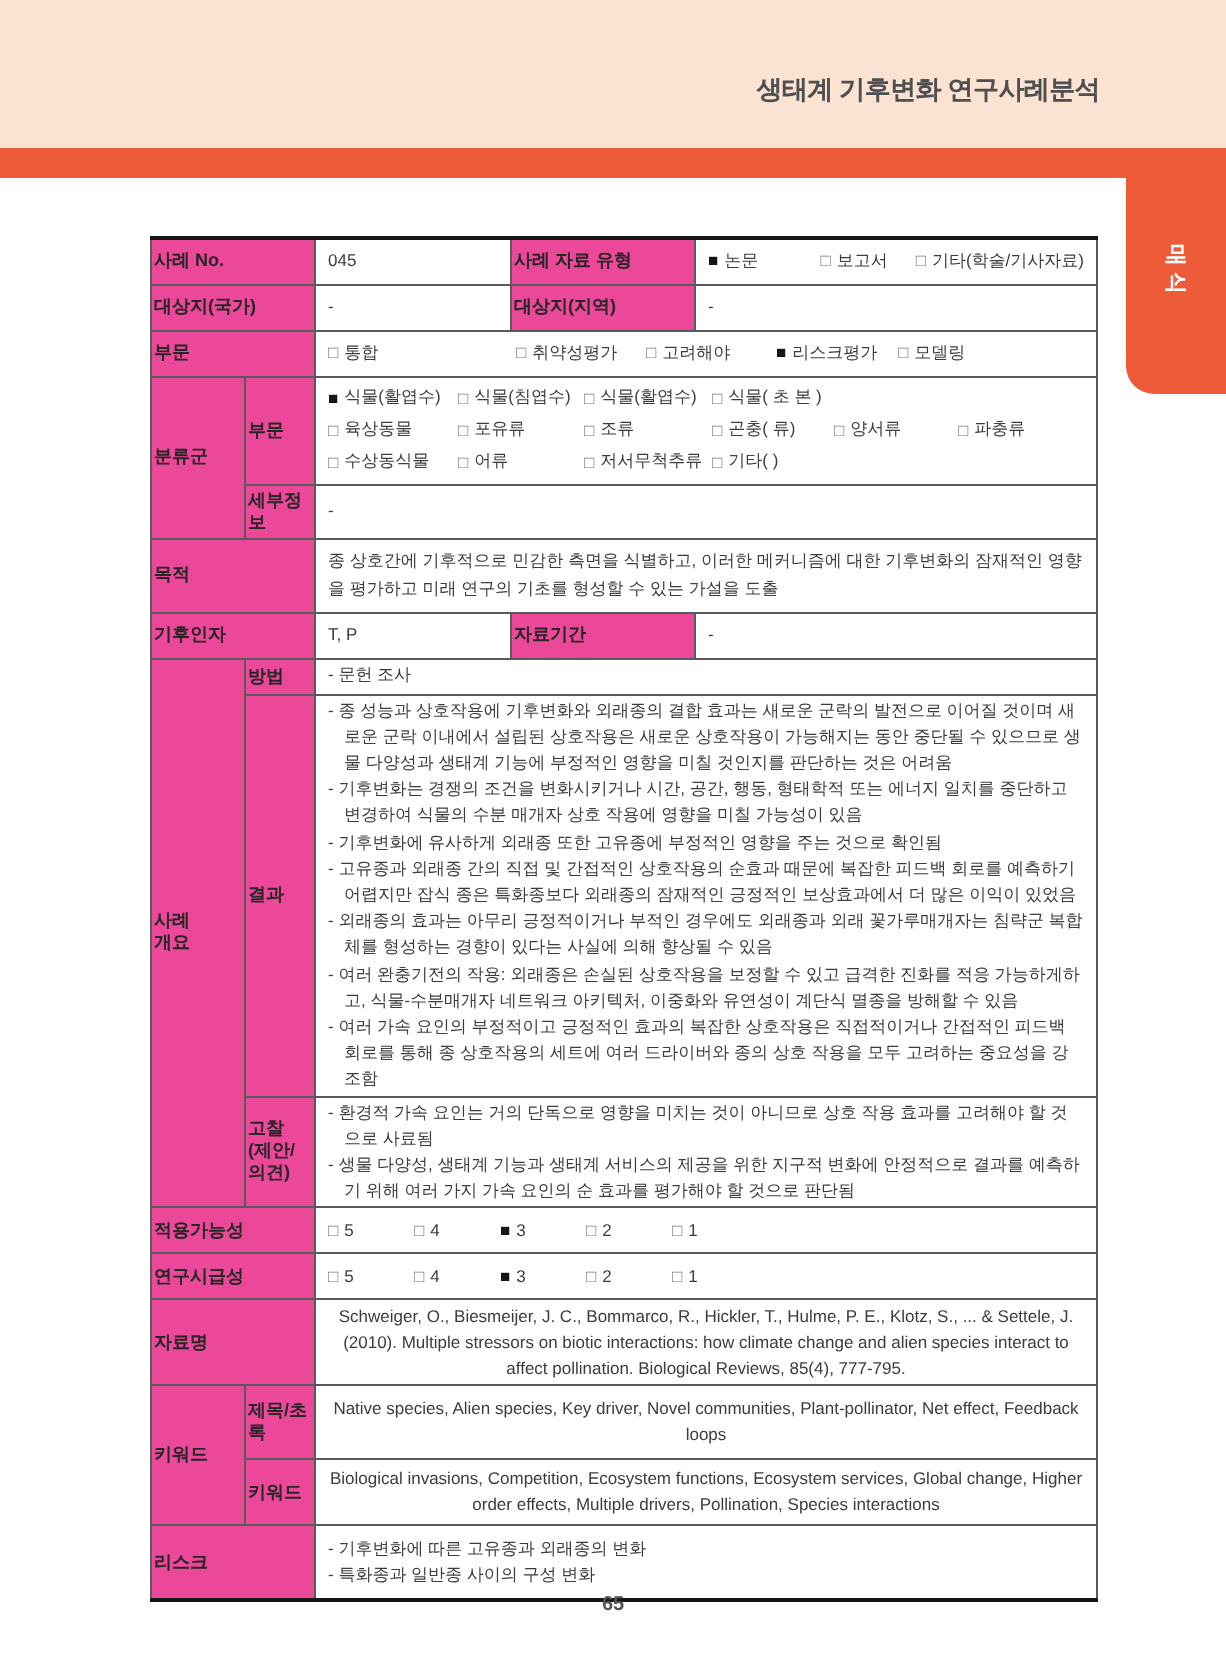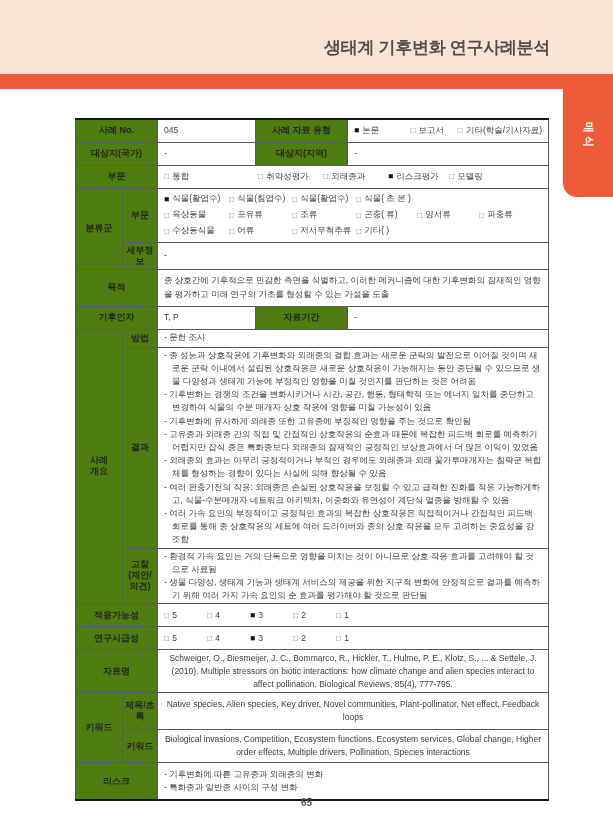--- a/index.html
+++ b/index.html
@@ -2,36 +2,36 @@
 <html lang="ko"><head>
 <meta charset="utf-8">
 <style>
   html,body{margin:0;padding:0;}
   body{
     width:613px;height:840px;position:relative;background:#ffffff;
     font-family:"Liberation Sans","DejaVu Sans",sans-serif;
     -webkit-font-smoothing:antialiased;overflow:hidden;
   }
   .banner{position:absolute;top:0;left:0;width:613px;height:74px;background:#fbe3d4;}
-  .page-title{position:absolute;right:63px;top:36px;font-size:17px;font-weight:bold;color:#4f4f4f;letter-spacing:-0.3px;}
+  .page-title{position:absolute;right:63px;top:36px;font-size:13px;font-weight:bold;color:#4f4f4f;letter-spacing:-0.3px;}
   .accent-bar{position:absolute;top:74px;left:0;width:613px;height:15px;background:#ee5b38;}
   .side-tab{position:absolute;top:74px;left:563px;width:50px;height:123px;background:#ee5b38;border-bottom-left-radius:14px;}
   .side-tab-text{
     position:absolute;top:50%;left:50%;
     transform:translate(-50%,-50%) rotate(90deg);
     color:#ffffff;font-weight:bold;font-size:11px;letter-spacing:3px;white-space:nowrap;
   }
   table.case-table{
     position:absolute;left:75px;top:118px;width:473px;
     border-collapse:collapse;table-layout:fixed;
     border-top:2.5px solid #161616;border-bottom:2.5px solid #161616;
   }
   td{border:1px solid #5a5a5a;vertical-align:middle;padding:2px 4px;box-sizing:border-box;}
   td.lbl{
-    background:#4d7c0f;font-weight:bold;text-align:center;color:#262626;
+    background:#ec4899;font-weight:bold;text-align:left;color:#262626;
     font-size:9px;line-height:11px;white-space:pre-line;padding:2px 1px;
   }
   td.ct{font-size:8.5px;color:#3c3c3c;line-height:13.2px;padding:1px 6px;}
   .ko{word-break:break-all;}
   .en{word-break:normal;text-align:center;}
   .li{padding-left:8px;text-indent:-8px;}
   
   .boxes{display:flex;align-items:center;flex-wrap:nowrap;}
   .boxes-wrap{padding:0;}
   .cb{display:inline-flex;align-items:center;white-space:nowrap;}
@@ -115,21 +115,21 @@
             <span class="cb">
               <span class="glyph">□</span>
               <span>통합</span>
             </span>
             <span class="cb">
               <span class="glyph">□</span>
               <span>취약성평가</span>
             </span>
             <span class="cb">
               <span class="glyph">□</span>
-              <span>외래종과</span>
+              <span>고려해야</span>
             </span>
             <span class="cb">
               <span class="glyph on">■</span>
               <span>리스크평가</span>
             </span>
             <span class="cb">
               <span class="glyph">□</span>
               <span>모델링</span>
             </span>
           </div>

